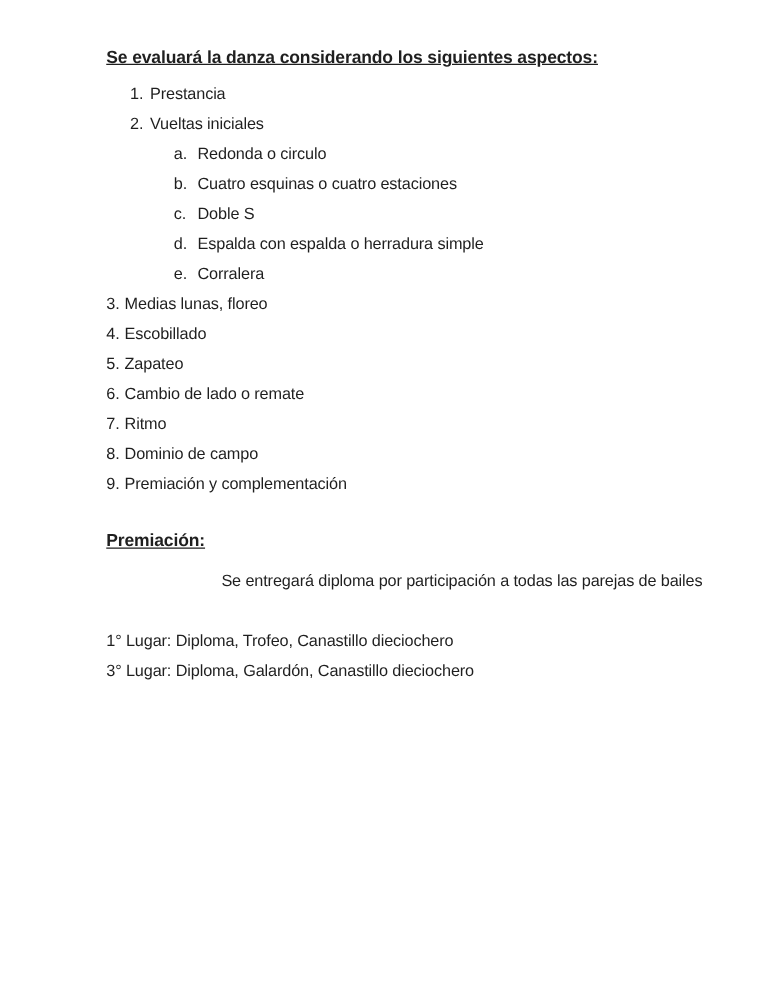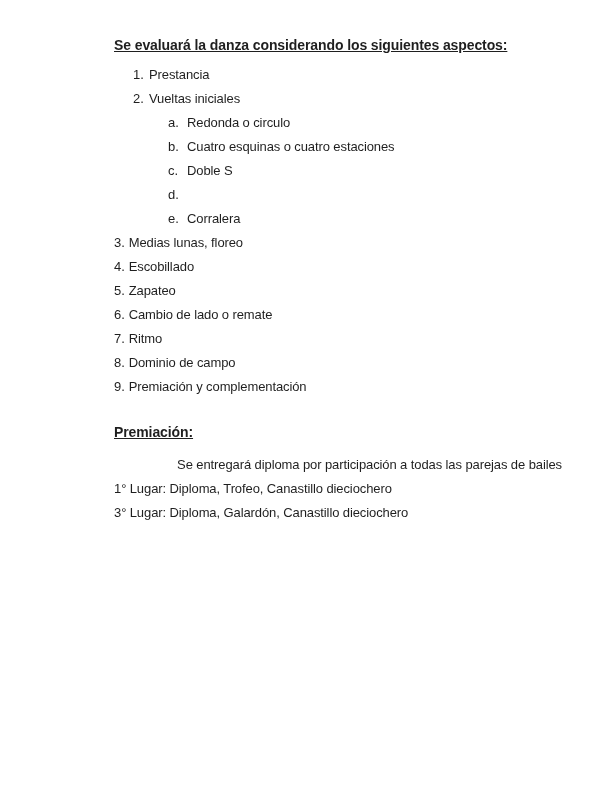--- a/index.html
+++ b/index.html
@@ -6,21 +6,21 @@
     margin: 0;
     padding: 0;
     background: #ffffff;
   }
   .page {
     position: relative;
     width: 612px;
     height: 792px;
     background: #ffffff;
     box-sizing: border-box;
-    padding: 37px 50px 0 114px;
+    padding: 37px 50px 0 85px;
     font-family: "Liberation Sans", "DejaVu Sans", sans-serif;
     color: #1f1f1f;
     letter-spacing: -0.1px;
   }
   .doc-title {
     font-size: 14px;
     font-weight: bold;
     text-decoration: underline;
     line-height: 16px;
     margin: 0 0 10px 0;
@@ -47,21 +47,21 @@
     line-height: 18px;
     margin: 24px 0 0 0;
   }
   .paragraphs { margin-top: 12px; }
   .para {
     font-size: 13px;
     line-height: 24px;
     white-space: nowrap;
     text-align: right;
   }
-  .prizes { }
+  .prizes { margin-top: 24px; }
   .prize {
     font-size: 13px;
     line-height: 24px;
     white-space: nowrap;
   }
 </style>
 </head>
 <body>
 
 <div class="page">
@@ -86,20 +86,21 @@
     <div class="line indent-2">
       <span class="marker">b.</span>
       <span class="item-text">Cuatro esquinas o cuatro estaciones</span>
     </div>
     <div class="line indent-2">
       <span class="marker">c.</span>
       <span class="item-text">Doble S</span>
     </div>
     <div class="line indent-2">
       <span class="marker">d.</span>
+      <span class="item-text">Espalda con espalda o herradura simple</span>
     </div>
     <div class="line indent-2">
       <span class="marker">e.</span>
       <span class="item-text">Corralera</span>
     </div>
 
     <div class="line flush">
       <span class="marker">3.</span>
       <span class="item-text">Medias lunas, floreo</span>
     </div>

